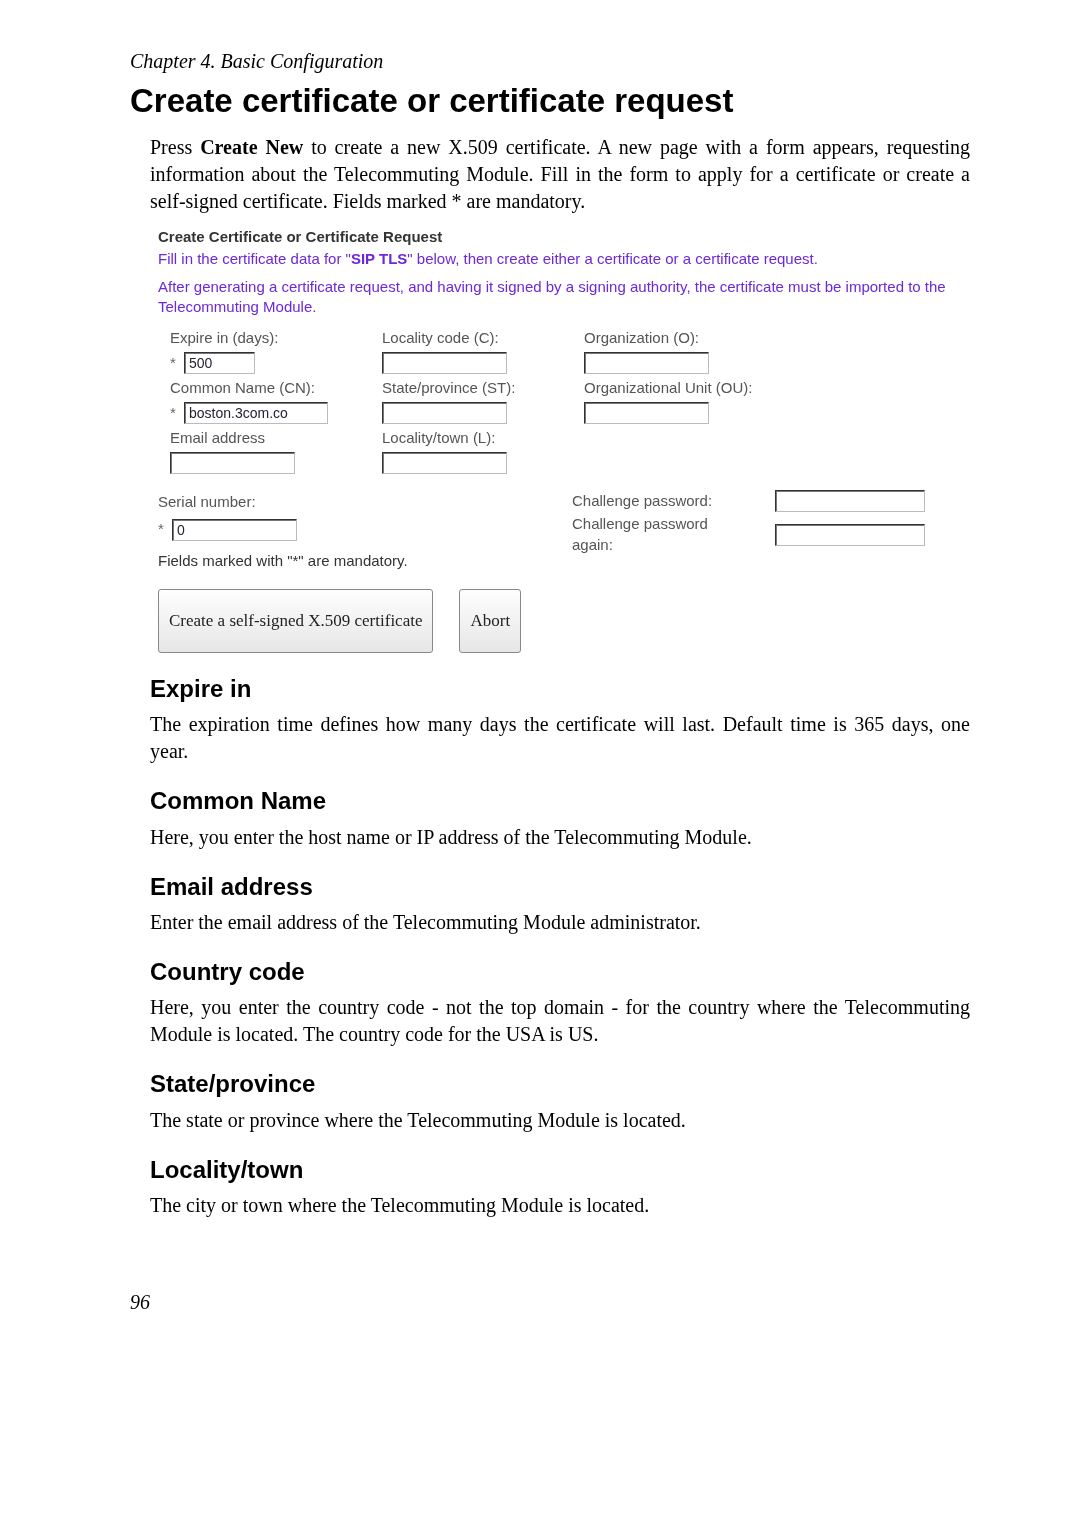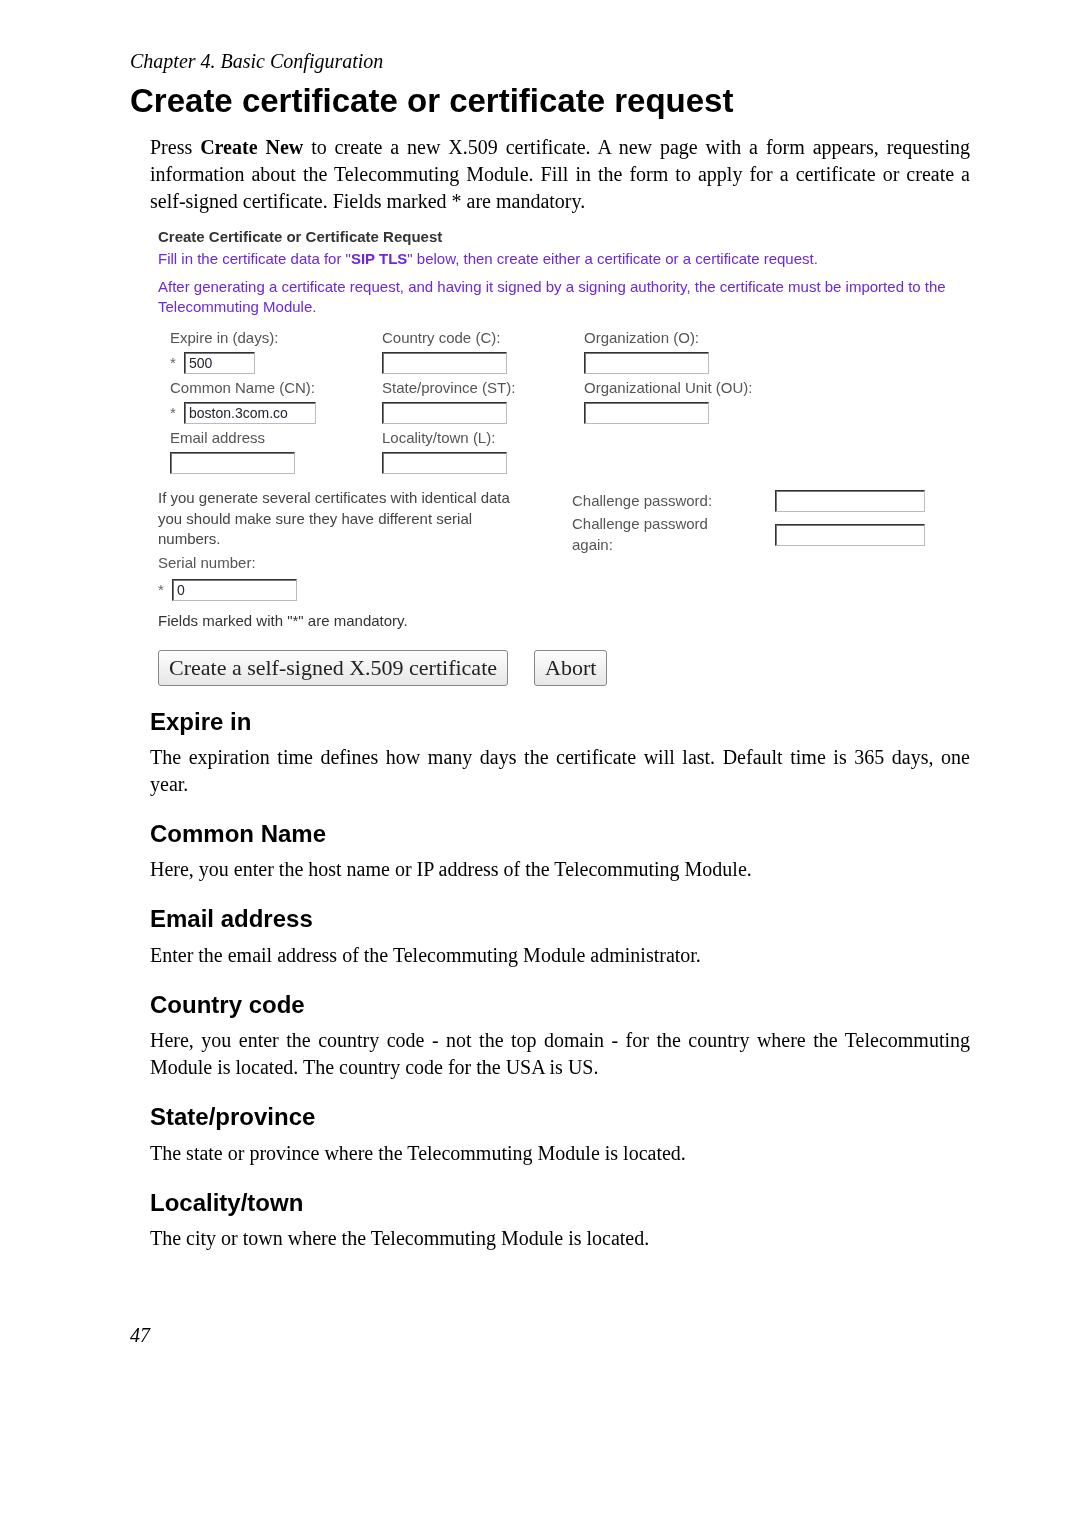--- a/index.html
+++ b/index.html
@@ -73,21 +73,21 @@
     height: 22px;
     padding: 2px 4px;
     font-family: Verdana, sans-serif;
     font-size: 14px;
     color: #223;
     background: #fff;
     box-sizing: border-box;
   }
   .w-short { width: 71px; }
   .w-mid { width: 125px; }
-  .w-long { width: 132px; }
+  .w-long { width: 144px; }
   .two-col {
     display: flex;
     gap: 40px;
     margin-top: 14px;
   }
   .two-col .left, .two-col .right { flex: 1; }
   .chal-row {
     display: grid;
     grid-template-columns: 175px auto;
     column-gap: 28px;
@@ -95,25 +95,25 @@
     margin-top: 2px;
   }
   .btn-row {
     margin-top: 18px;
     display: flex;
     gap: 20px;
     align-items: center;
   }
   .classic-btn {
     font-family: "Times New Roman", Times, serif;
-    font-size: 22px;
+    font-size: 17px;
     background: linear-gradient(#fefefe, #e6e6e6);
     border: 1px solid #888;
     border-radius: 3px;
-    padding: 4px 10px;
+    padding: 21px 10px;
     color: #222;
     box-shadow: 0 1px 0 #fff inset;
   }
   h2.sect-h2 {
     font-family: Arial, Helvetica, sans-serif;
     font-weight: bold;
     font-size: 24px;
     margin: 20px 0 6px 20px;
   }
   .sect-body {
@@ -140,21 +140,21 @@
 
 <div class="screenshot">
   <div class="sect-title">Create Certificate or Certificate Request</div>
   <div class="sect-desc">
     <span>Fill in the certificate data for "</span><b>SIP TLS</b><span>" below, then create either a certificate or a certificate request.</span>
   </div>
   <div class="sect-desc" style="margin-top:8px;">After generating a certificate request, and having it signed by a signing authority, the certificate must be imported to the Telecommuting Module.</div>
 
   <div class="form-grid" style="margin-left:12px;">
     <div class="form-label">Expire in (days):</div>
-    <div class="form-label">Country code (C):</div>
+    <div class="form-label">Locality code (C):</div>
     <div class="form-label">Organization (O):</div>
 
     <div class="input-cell">
       <span class="asterisk">*</span>
       <input class="classic-input w-short" value="500" style="">
     </div>
     <div class="input-cell">
       <input class="classic-input w-mid" style="">
     </div>
     <div class="input-cell">
@@ -184,21 +184,20 @@
       <input class="classic-input w-mid" style="">
     </div>
     <div class="input-cell">
       <input class="classic-input w-mid" style="">
     </div>
     <div></div>
   </div>
 
   <div class="two-col">
     <div class="left">
-      <div>If you generate several certificates with identical data you should make sure they have different serial numbers.</div>
       <div class="form-label" style="margin-top:4px;">Serial number:</div>
       <div class="input-cell" style="margin-top:6px;">
         <span class="asterisk">*</span>
         <input class="classic-input w-mid" value="0" style="">
       </div>
       <div style="margin-top:10px; color:#333;">Fields marked with "*" are mandatory.</div>
     </div>
     <div class="right">
       <div class="chal-row">
         <div class="form-label">Challenge password:</div>
@@ -228,13 +227,13 @@
 
 <h2 class="sect-h2">Country code</h2>
 <p class="sect-body">Here, you enter the country code - not the top domain - for the country where the Telecommuting Module is located. The country code for the USA is US.</p>
 
 <h2 class="sect-h2">State/province</h2>
 <p class="sect-body">The state or province where the Telecommuting Module is located.</p>
 
 <h2 class="sect-h2">Locality/town</h2>
 <p class="sect-body">The city or town where the Telecommuting Module is located.</p>
 
-<div class="page-num">47</div>
+<div class="page-num">96</div>
 
 </body></html>

